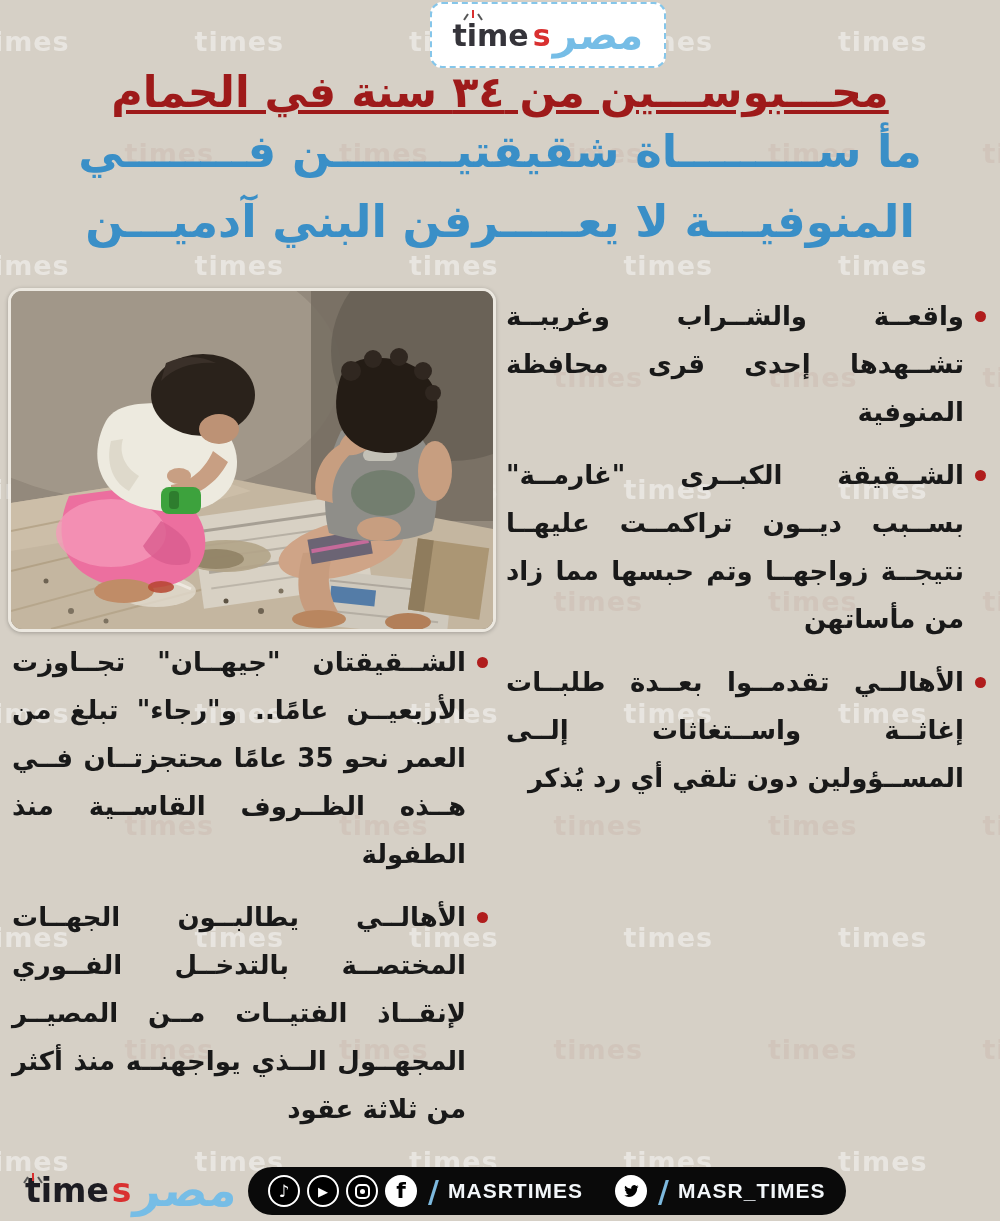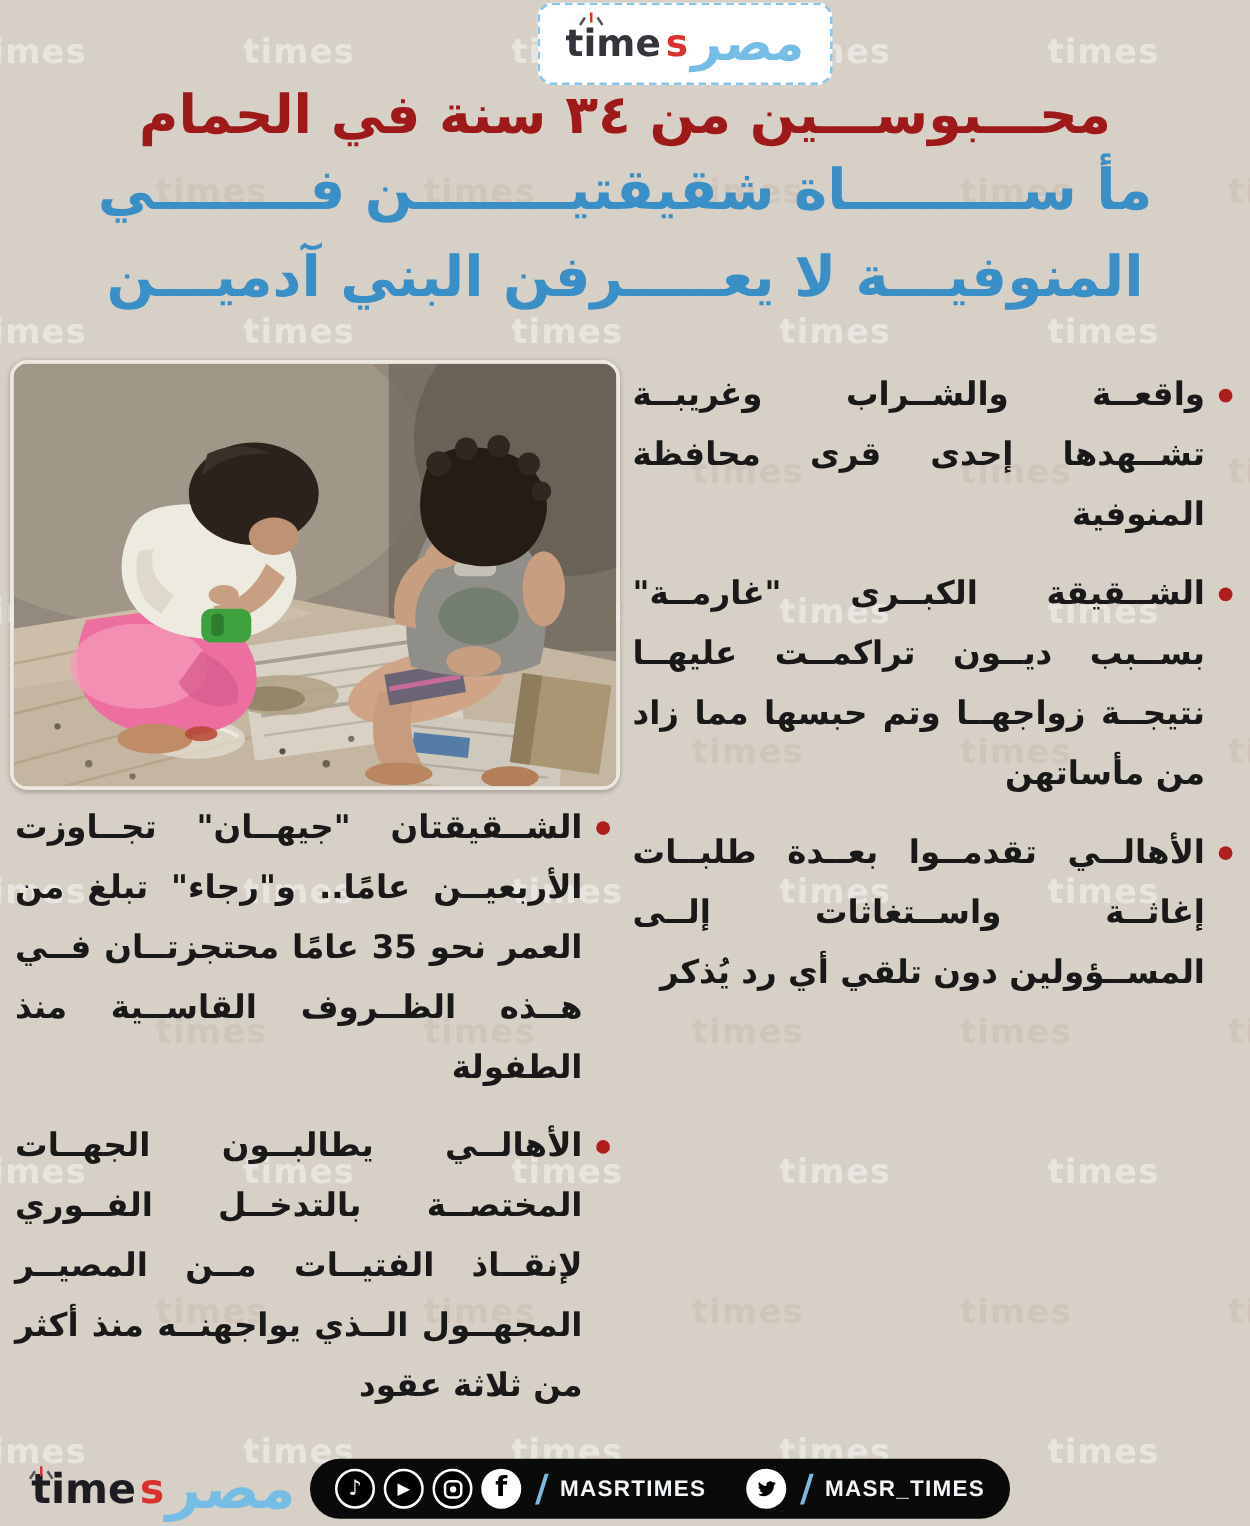--- a/index.html
+++ b/index.html
@@ -22,21 +22,21 @@
   .logo-latin{font-size:30px;font-weight:bold;color:#35343a;letter-spacing:0;}
   .logo-s{color:#d93030;font-weight:bold;font-size:30px;}
   .logo-arabic{font-size:40px;font-weight:bold;color:#76bde6;transform:skewX(-6deg);line-height:1;}
   .logo-spark{position:absolute;}
   .hashtag{
     position:absolute;top:22px;right:10px;direction:rtl;
     font-size:33px;font-weight:bold;color:#15151e;
   }
   .headline-red{
     position:absolute;top:66px;left:0;width:100%;text-align:center;direction:rtl;
-    font-size:43px;font-weight:bold;color:#9e1a1a;line-height:1.25;
+    font-size:43px;font-weight:bold;color:#9e1a1a;line-height:1.25;text-decoration:underline;
   }
   .headline-blue{
     position:absolute;top:117px;left:0;width:100%;text-align:center;direction:rtl;
     font-size:45px;font-weight:bold;color:#3a8fc7;line-height:1.55;
   }
   
   .photo{
     position:absolute;top:288px;left:8px;width:482px;height:338px;
     border-radius:14px;border:3px solid rgba(240,236,228,0.85);
     overflow:hidden;box-shadow:0 1px 4px rgba(0,0,0,0.25);
@@ -71,21 +71,21 @@
        justify-content:center;box-sizing:border-box;flex:0 0 auto;}
   .icn.dark{background:#000;border:2px solid #fff;color:#fff;}
   .icn.light{background:#fff;color:#000;}
   .icn .glyph{font-size:17px;line-height:1;font-weight:bold;}
   .icn .play{font-size:13px;line-height:1;}
   .ig-box{width:15px;height:15px;border:2px solid #fff;border-radius:5px;
           display:flex;align-items:center;justify-content:center;box-sizing:border-box;}
   .ig-dot{width:5px;height:5px;border-radius:50%;background:#fff;}
   .fb-f{font-size:22px;font-weight:bold;transform:translateY(-1px);}
   .slash{color:#7db9de;font-size:30px;font-weight:bold;margin:0 2px 0 4px;}
-  .handle{color:#f2f6f9;font-size:18px;font-weight:bold;letter-spacing:1px;
+  .handle{color:#f2f6f9;font-size:21px;font-weight:bold;letter-spacing:1px;
           font-family:"Liberation Sans",sans-serif;}
   .pill-gap{width:18px;}
 </style>
 </head>
 <body>
 
 <div class="page">
 
   <div class="wm-layer">
       <div class="wm-row" style="top: 26px; left: -20px;">times            times            times            times            times            times            times            times            </div>

